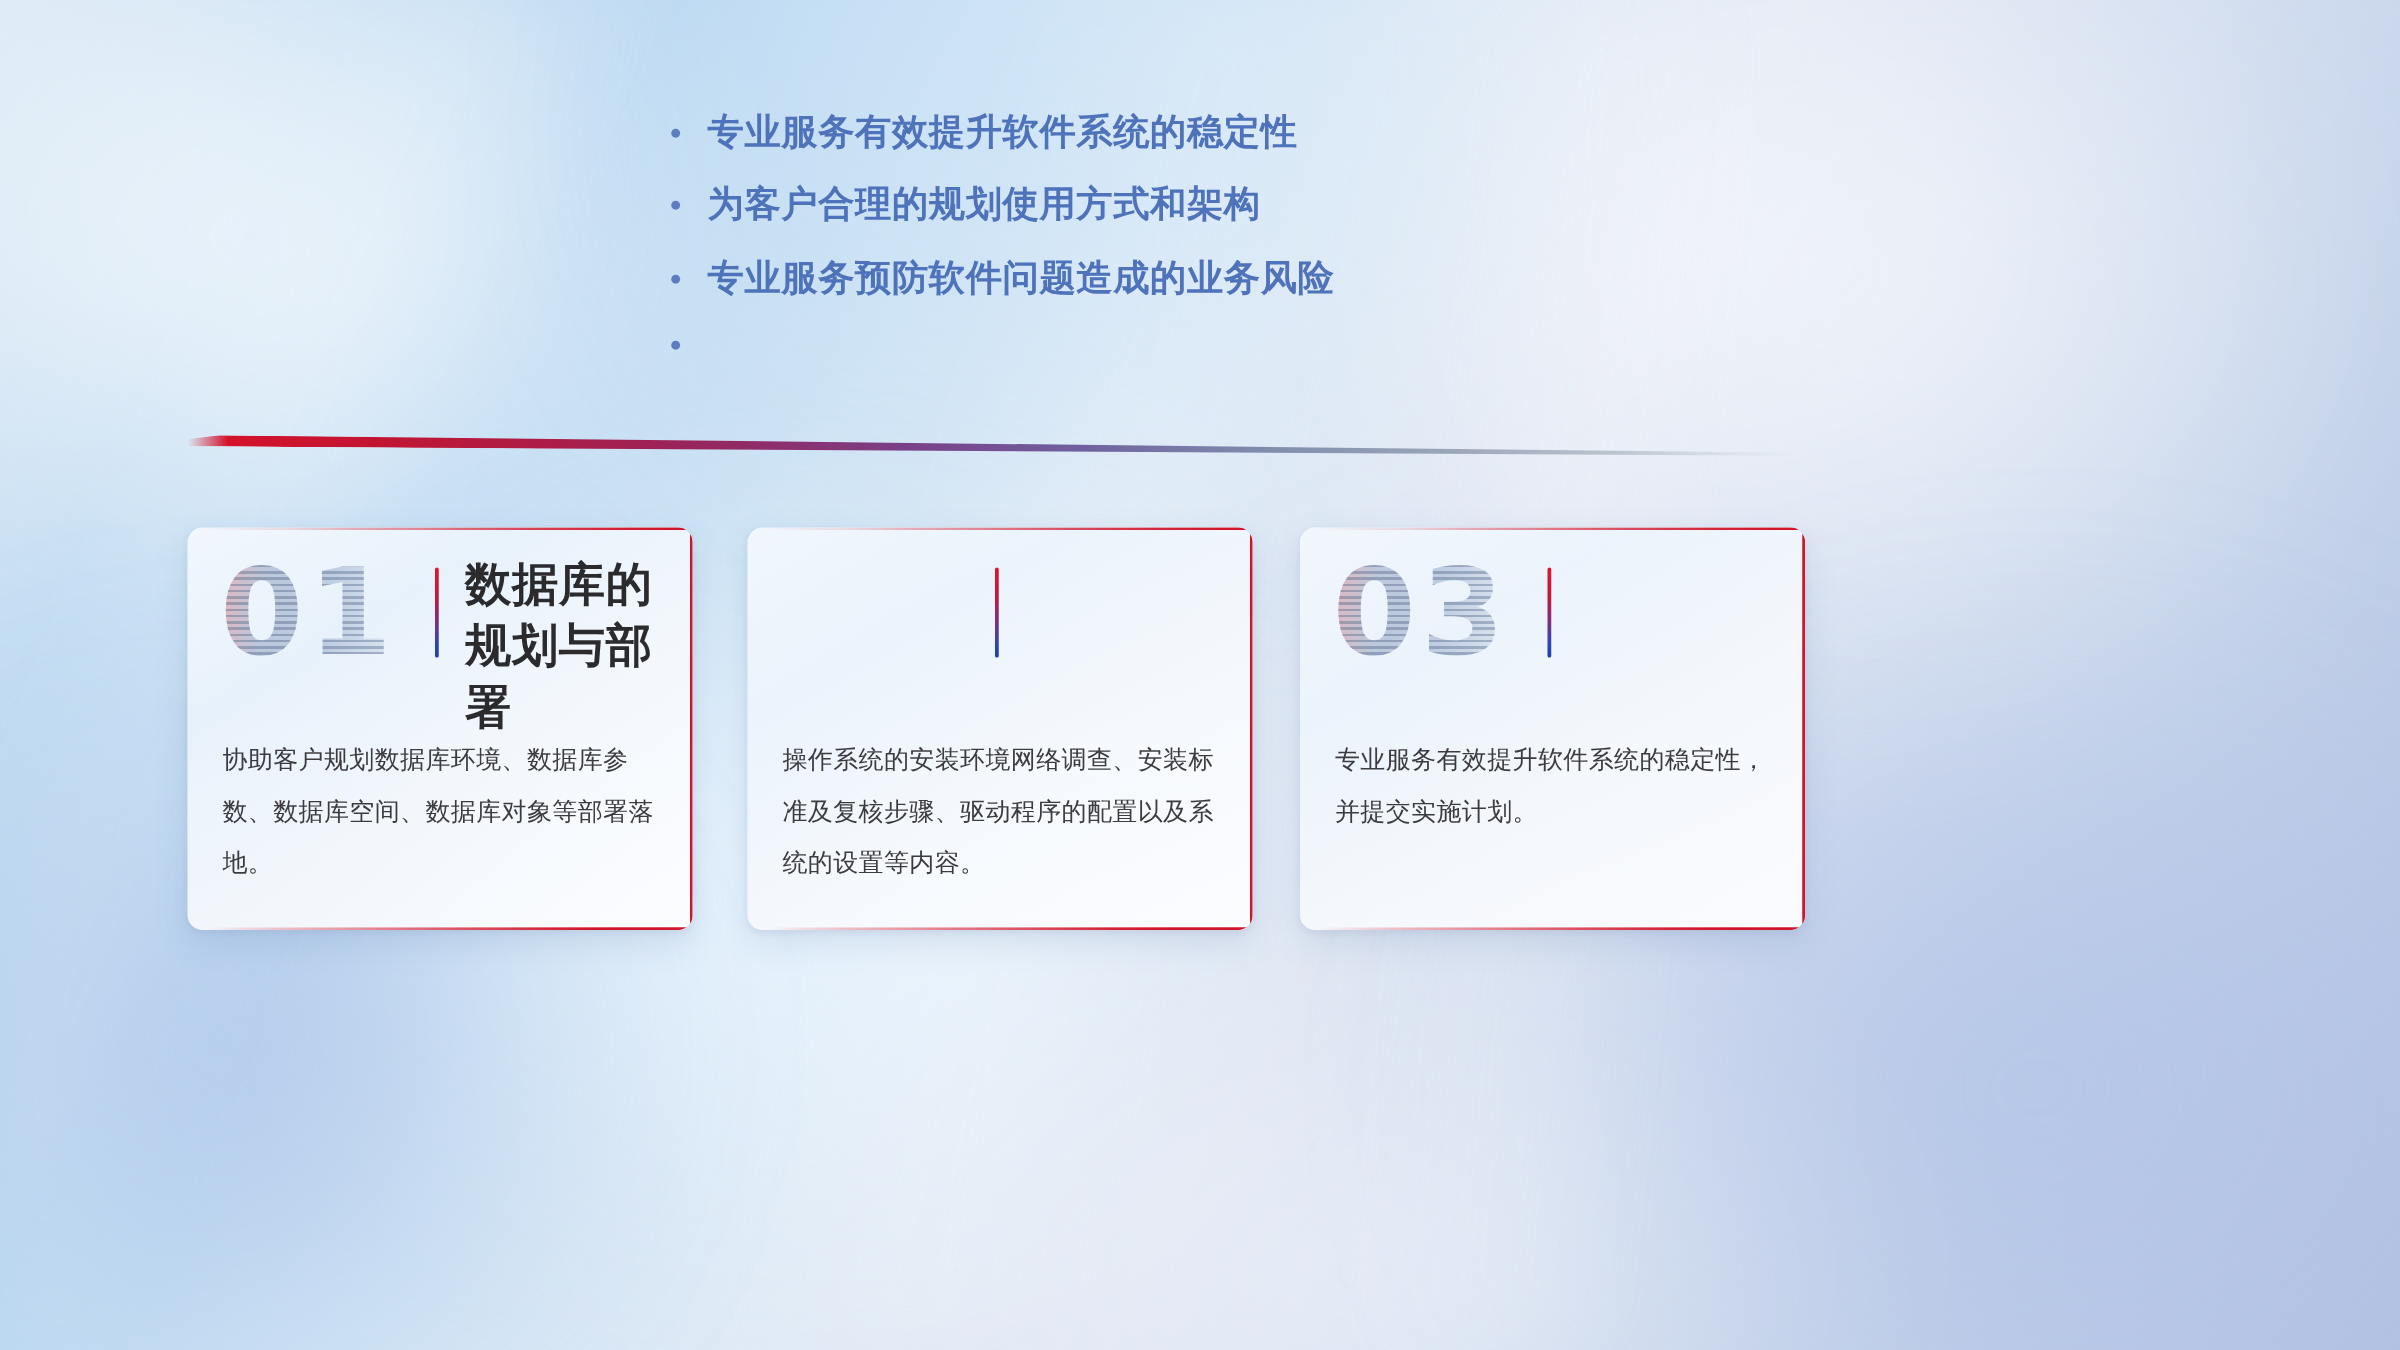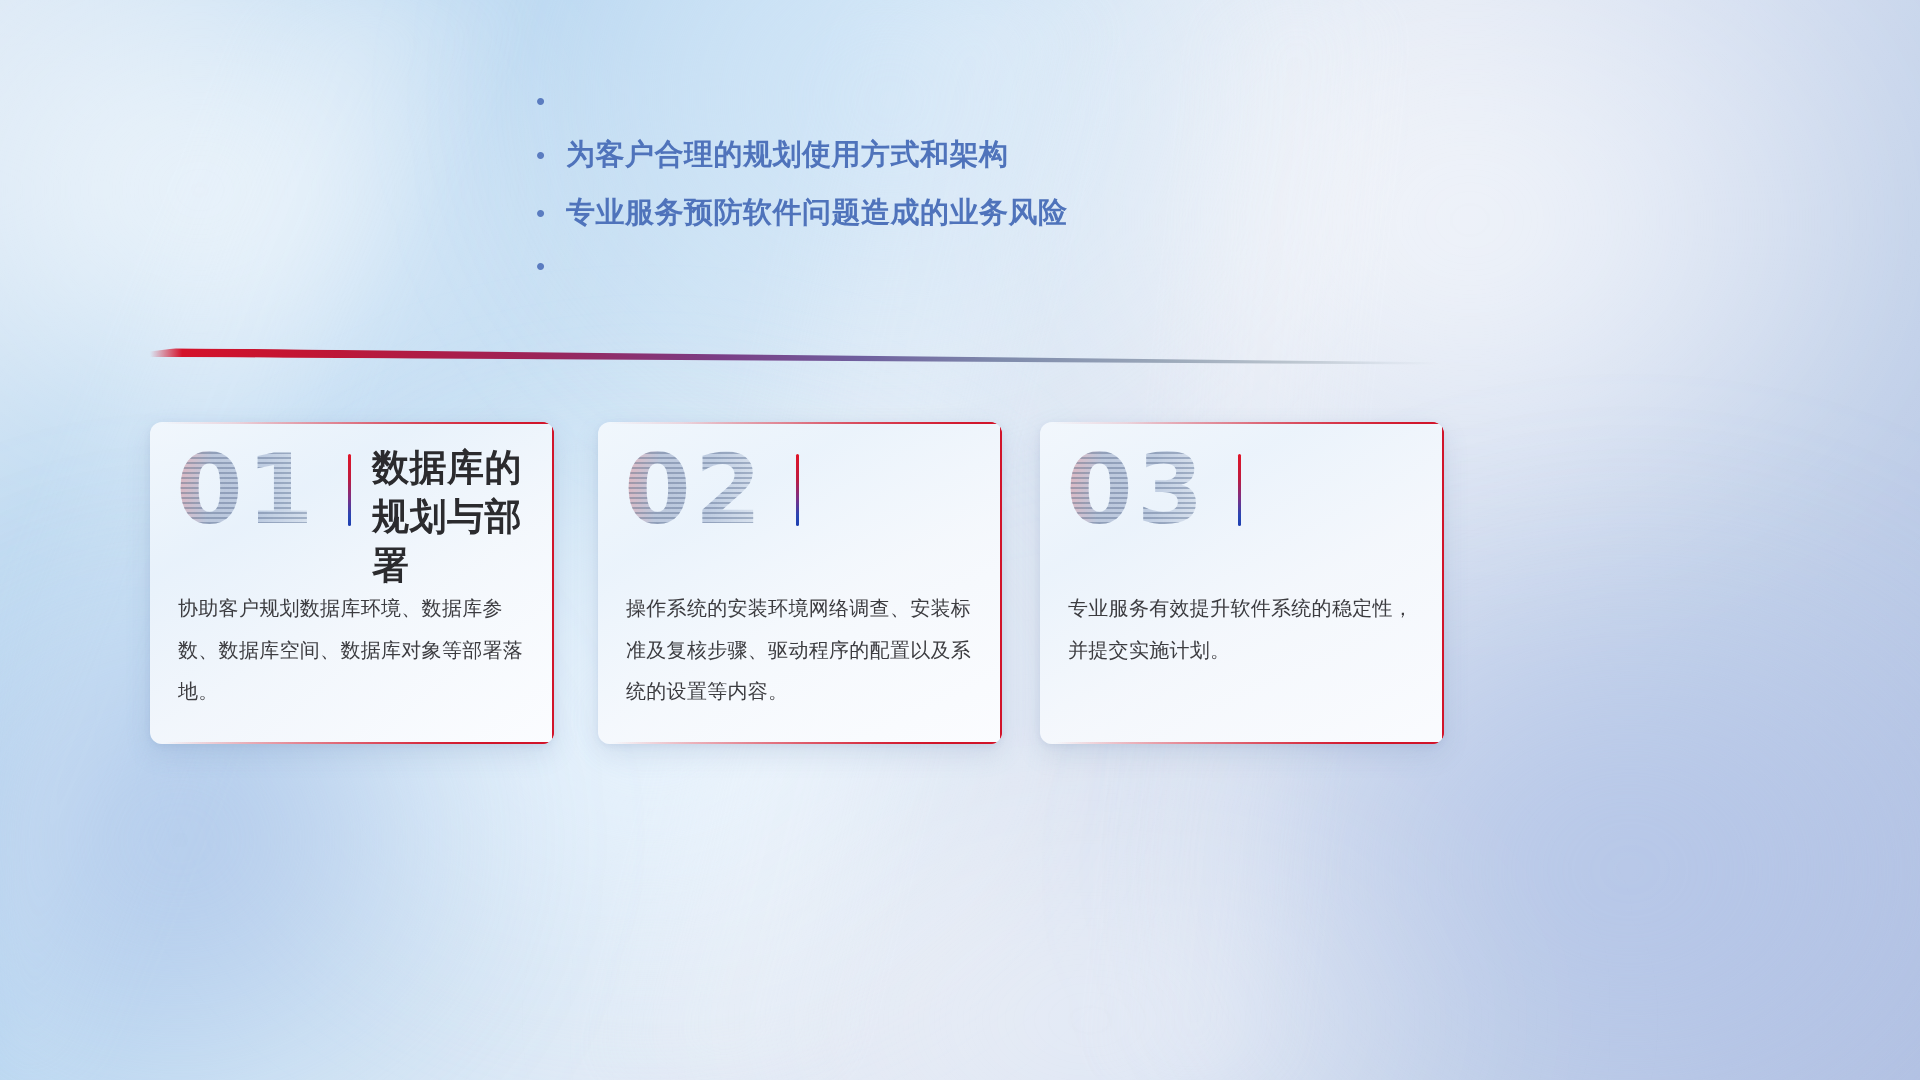--- a/index.html
+++ b/index.html
@@ -174,20 +174,21 @@
   <div class="blob b2"></div>
   <div class="blob b5"></div>
   <div class="blob b4"></div>
   <div class="blob b7"></div>
   <div class="bg-streaks"></div>
 </div>
 
 <div class="bullets">
   <div class="bullet-row">
     <span class="bullet-dot">•</span>
+    <span class="bullet-text">专业服务有效提升软件系统的稳定性</span>
   </div>
   <div class="bullet-row">
     <span class="bullet-dot">•</span>
     <span class="bullet-text">为客户合理的规划使用方式和架构</span>
   </div>
   <div class="bullet-row">
     <span class="bullet-dot">•</span>
     <span class="bullet-text">专业服务预防软件问题造成的业务风险</span>
   </div>
   <div class="bullet-row">
@@ -209,21 +210,20 @@
     </div>
     <div class="card-body">协助客户规划数据库环境、数据库参数、数据库空间、数据库对象等部署落地。</div>
     <div class="card-frame"></div>
     <div class="card-frame-t"></div>
     <div class="card-frame-b"></div>
     <div class="card-frame-r"></div>
   </div>
 
   <div class="card c2">
     <div class="card-head">
-      <div class="card-num">02</div>
       <div class="card-bar"></div>
     </div>
     <div class="card-body">操作系统的安装环境网络调查、安装标准及复核步骤、驱动程序的配置以及系统的设置等内容。</div>
     <div class="card-frame"></div>
     <div class="card-frame-t"></div>
     <div class="card-frame-b"></div>
     <div class="card-frame-r"></div>
   </div>
 
   <div class="card c3">

